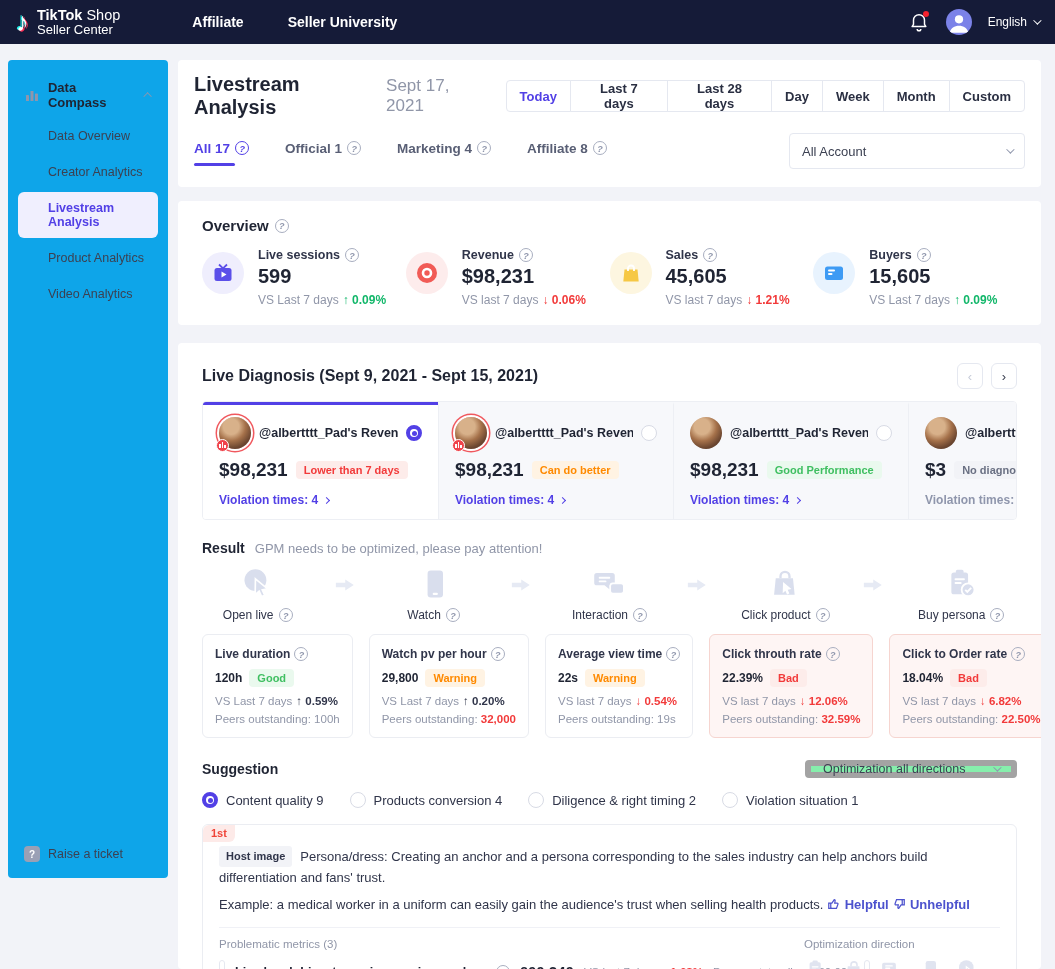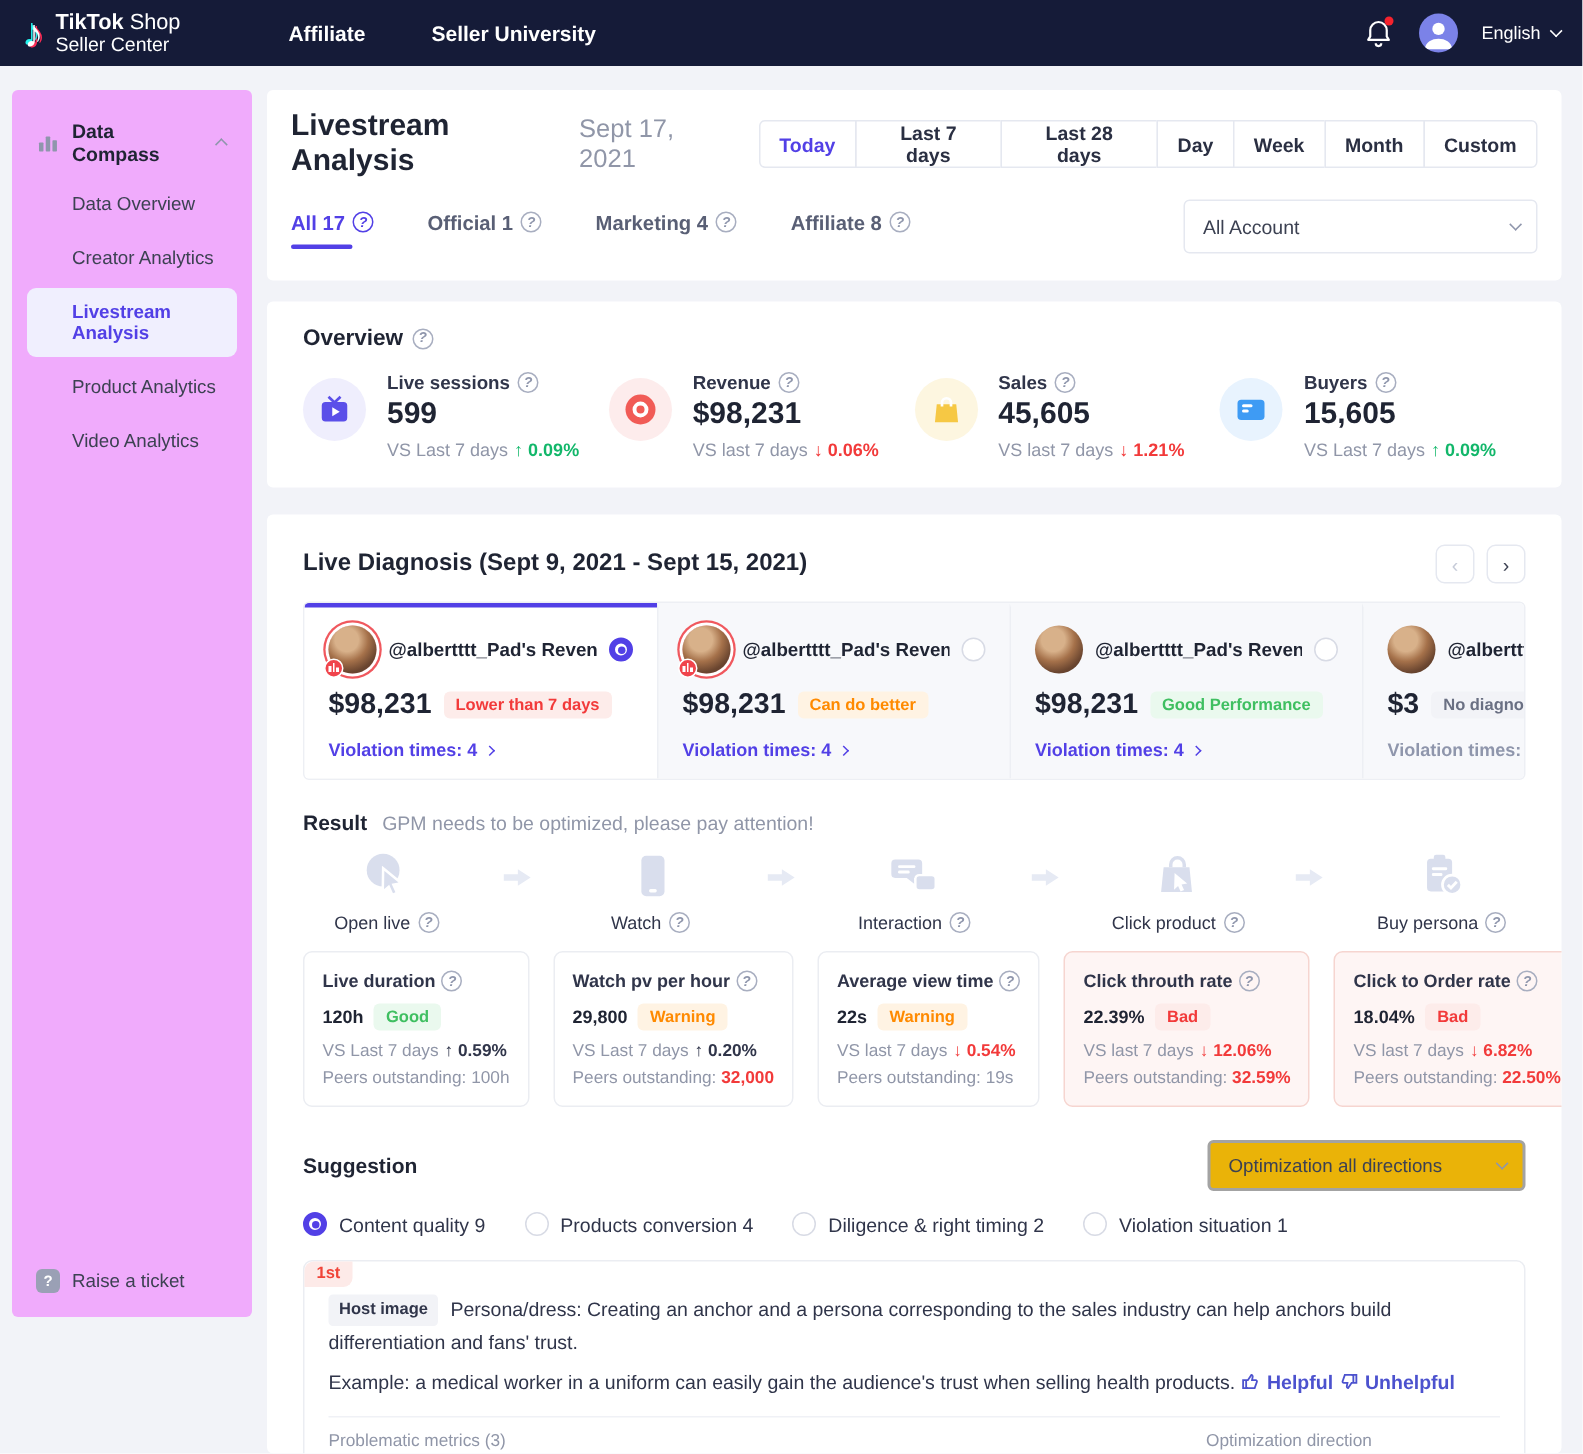--- a/index.html
+++ b/index.html
@@ -29,21 +29,21 @@
   .bell .dot{ position:absolute; top:0; right:1px; width:6px; height:6px; border-radius:50%; background:#F5222D; }
   .avatar{ width:26px; height:26px; border-radius:50%; background:#7B82E8; overflow:hidden; position:relative; cursor:pointer; }
   .lang{ display:flex; align-items:center; gap:6px; font-size:12px; cursor:pointer; }
   .chev{ width:6px; height:6px; border-right:1.4px solid currentColor; border-bottom:1.4px solid currentColor; display:inline-block; }
   .chev.down{ transform:rotate(45deg) translateY(-2px); }
   .chev.up{ transform:rotate(-135deg) translateY(-2px); }
   .chev.right{ transform:rotate(-45deg); }
 
   
   .layout{ display:flex; gap:10px; padding:16px 14px 0 8px; height:925px; }
-  .sidebar{ width:160px; min-width:160px; background:#f0abfc; border-radius:4px; height:818px; display:flex; flex-direction:column; padding:20px 10px 16px; }
+  .sidebar{ width:160px; min-width:160px; background:#0ea5e9; border-radius:4px; height:818px; display:flex; flex-direction:column; padding:20px 10px 16px; }
   .side-section{ display:flex; align-items:center; gap:8px; padding:0 6px; color:var(--ink); font-weight:700; font-size:13px; cursor:pointer; }
   .side-section .chev{ margin-left:auto; color:#8F96AC; }
   .side-items{ list-style:none; margin-top:6px; }
   .side-items li{ padding:9px 6px 9px 30px; font-size:12.5px; color:#3C4152; border-radius:6px; margin-top:4px; cursor:pointer; }
   .side-items li.active{ background:var(--accent-bg); color:var(--accent); font-weight:700; }
   .raise{ margin-top:auto; display:flex; align-items:center; gap:8px; padding:0 6px; font-size:12.5px; color:#3C4152; cursor:pointer; }
   .qsquare{ width:16px; height:16px; border-radius:4px; background:#9AA0B5; color:#fff; font-size:10px; font-weight:700; display:flex; align-items:center; justify-content:center; }
 
   .content{ flex:1; display:flex; flex-direction:column; min-width:0; }
 
@@ -131,21 +131,21 @@
   .m-label{ font-size:12px; font-weight:700; color:var(--body); display:flex; align-items:center; gap:4px; white-space:nowrap; }
   .m-val-row{ display:flex; align-items:center; gap:7px; margin-top:8px; }
   .m-val{ font-size:12px; font-weight:700; color:var(--ink); }
   .m-vs{ margin-top:8px; font-size:11.5px; color:var(--gray); white-space:nowrap; }
   .m-peers{ margin-top:6px; font-size:11.5px; color:var(--gray); white-space:nowrap; }
   .peers-val.red{ color:var(--red); font-weight:700; }
 
   
   .sugg-head{ margin-top:22px; display:flex; align-items:center; }
   .sugg-title{ font-size:14px; font-weight:800; color:var(--ink); }
-  .opt-select{ margin-left:auto; width:212px; height:34px; border:2px solid #a3a3a3; border-radius:4px; display:flex; align-items:center; padding:0 12px; font-size:12.5px; color:#3C4152; cursor:pointer; background:#eab308; }
+  .opt-select{ margin-left:auto; width:212px; height:18px; border:6px solid #a3a3a3; border-radius:4px; display:flex; align-items:center; padding:0 12px; font-size:12.5px; color:#3C4152; cursor:pointer; background:#86efac; }
   .opt-select .chev{ margin-left:auto; color:#8F96AC; }
   .radios{ margin-top:14px; display:flex; gap:26px; align-items:center; }
   .radio-item{ display:flex; align-items:center; gap:8px; font-size:13px; color:var(--body); cursor:pointer; }
   .radio-item .radio{ margin-left:0; }
 
   .sugg-card{ margin-top:16px; border:1px solid #EBEDF2; border-radius:6px; position:relative; padding:14px 16px 12px; background:#fff; }
   .rank{ position:absolute; top:0; left:0; font-size:11px; font-weight:700; padding:2px 8px 3px; border-radius:6px 0 6px 0; }
   .rank-red{ color:#F04438; background:#FDEAE8; }
   .sugg-line{ margin-top:8px; font-size:13px; color:var(--body); line-height:1.5; }
   .chip{ display:inline-block; background:#F2F3F7; color:#30354A; font-size:11px; font-weight:700; padding:2px 7px; border-radius:3px; margin-right:8px; position:relative; top:-1px; }

